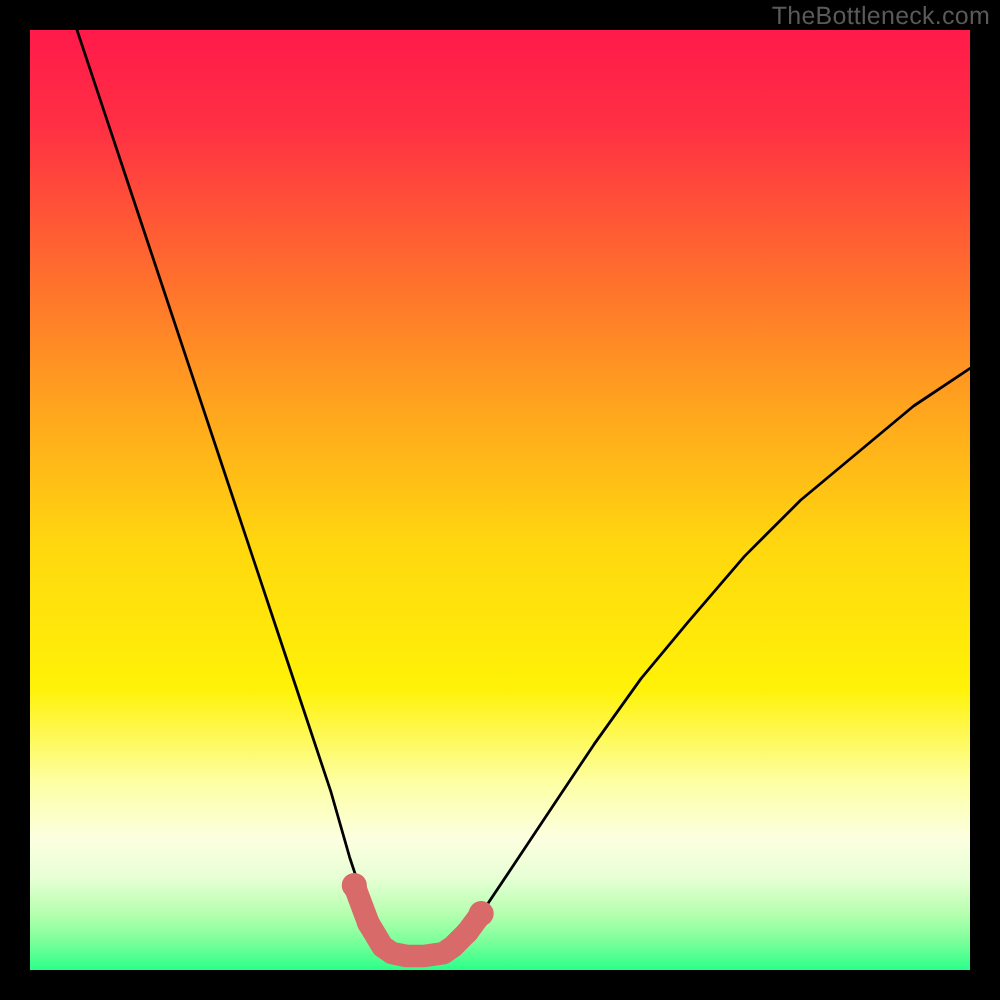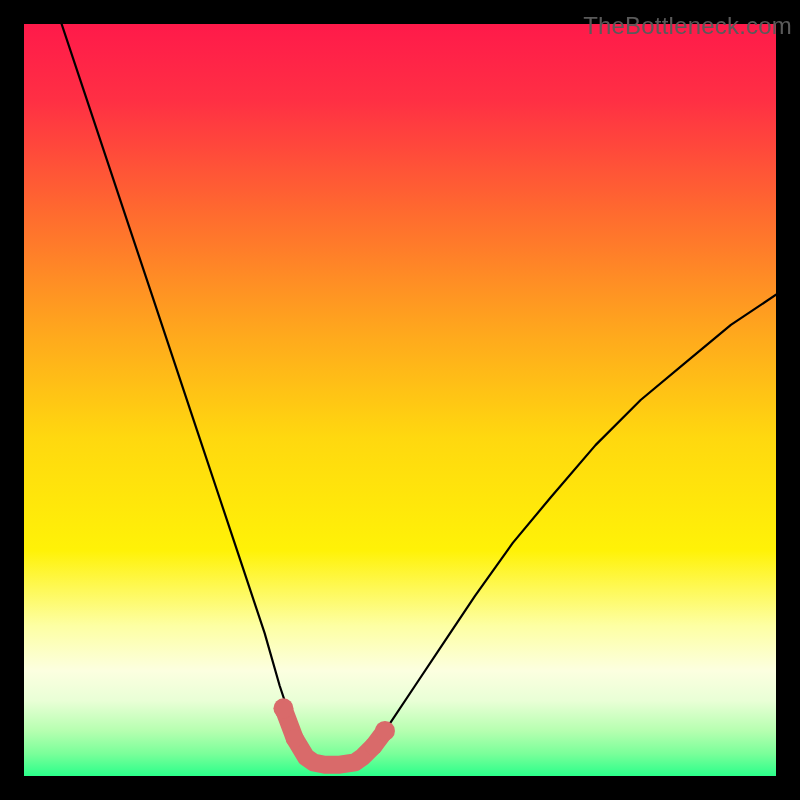--- a/index.html
+++ b/index.html
@@ -21,24 +21,24 @@
   }
   .plot {
     position: absolute;
     left: 0;
     top: 0;
     width: 752px;
     height: 752px;
   }
   .watermark {
     position: absolute;
-    top: 12px;
+    top: 2px;
     right: 8px;
     color: #5a5a5a;
-    font-size: 24px;
+    font-size: 20px;
     font-weight: 500;
     letter-spacing: 0.2px;
     user-select: none;
   }
 </style>
 </head>
 <body>
 
 <div class="frame">
   <svg class="plot" viewBox="0 0 752 752" preserveAspectRatio="none">

